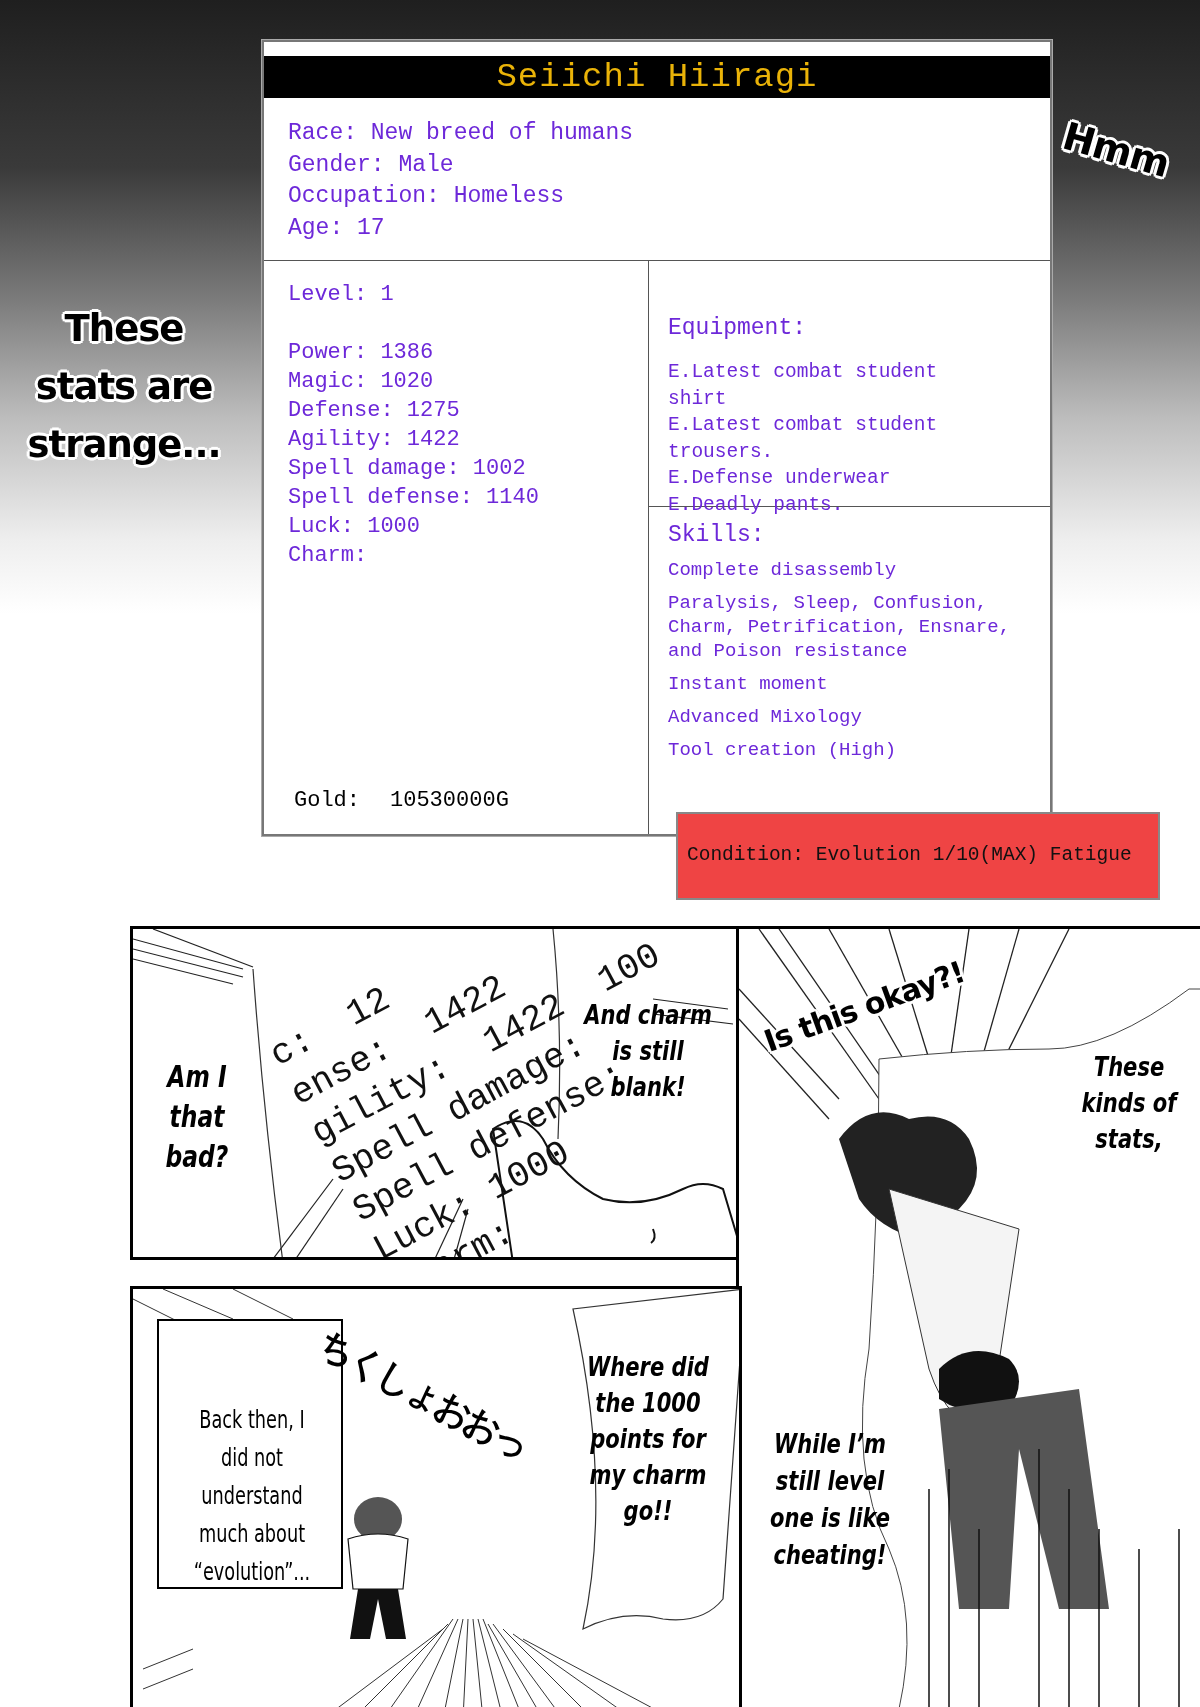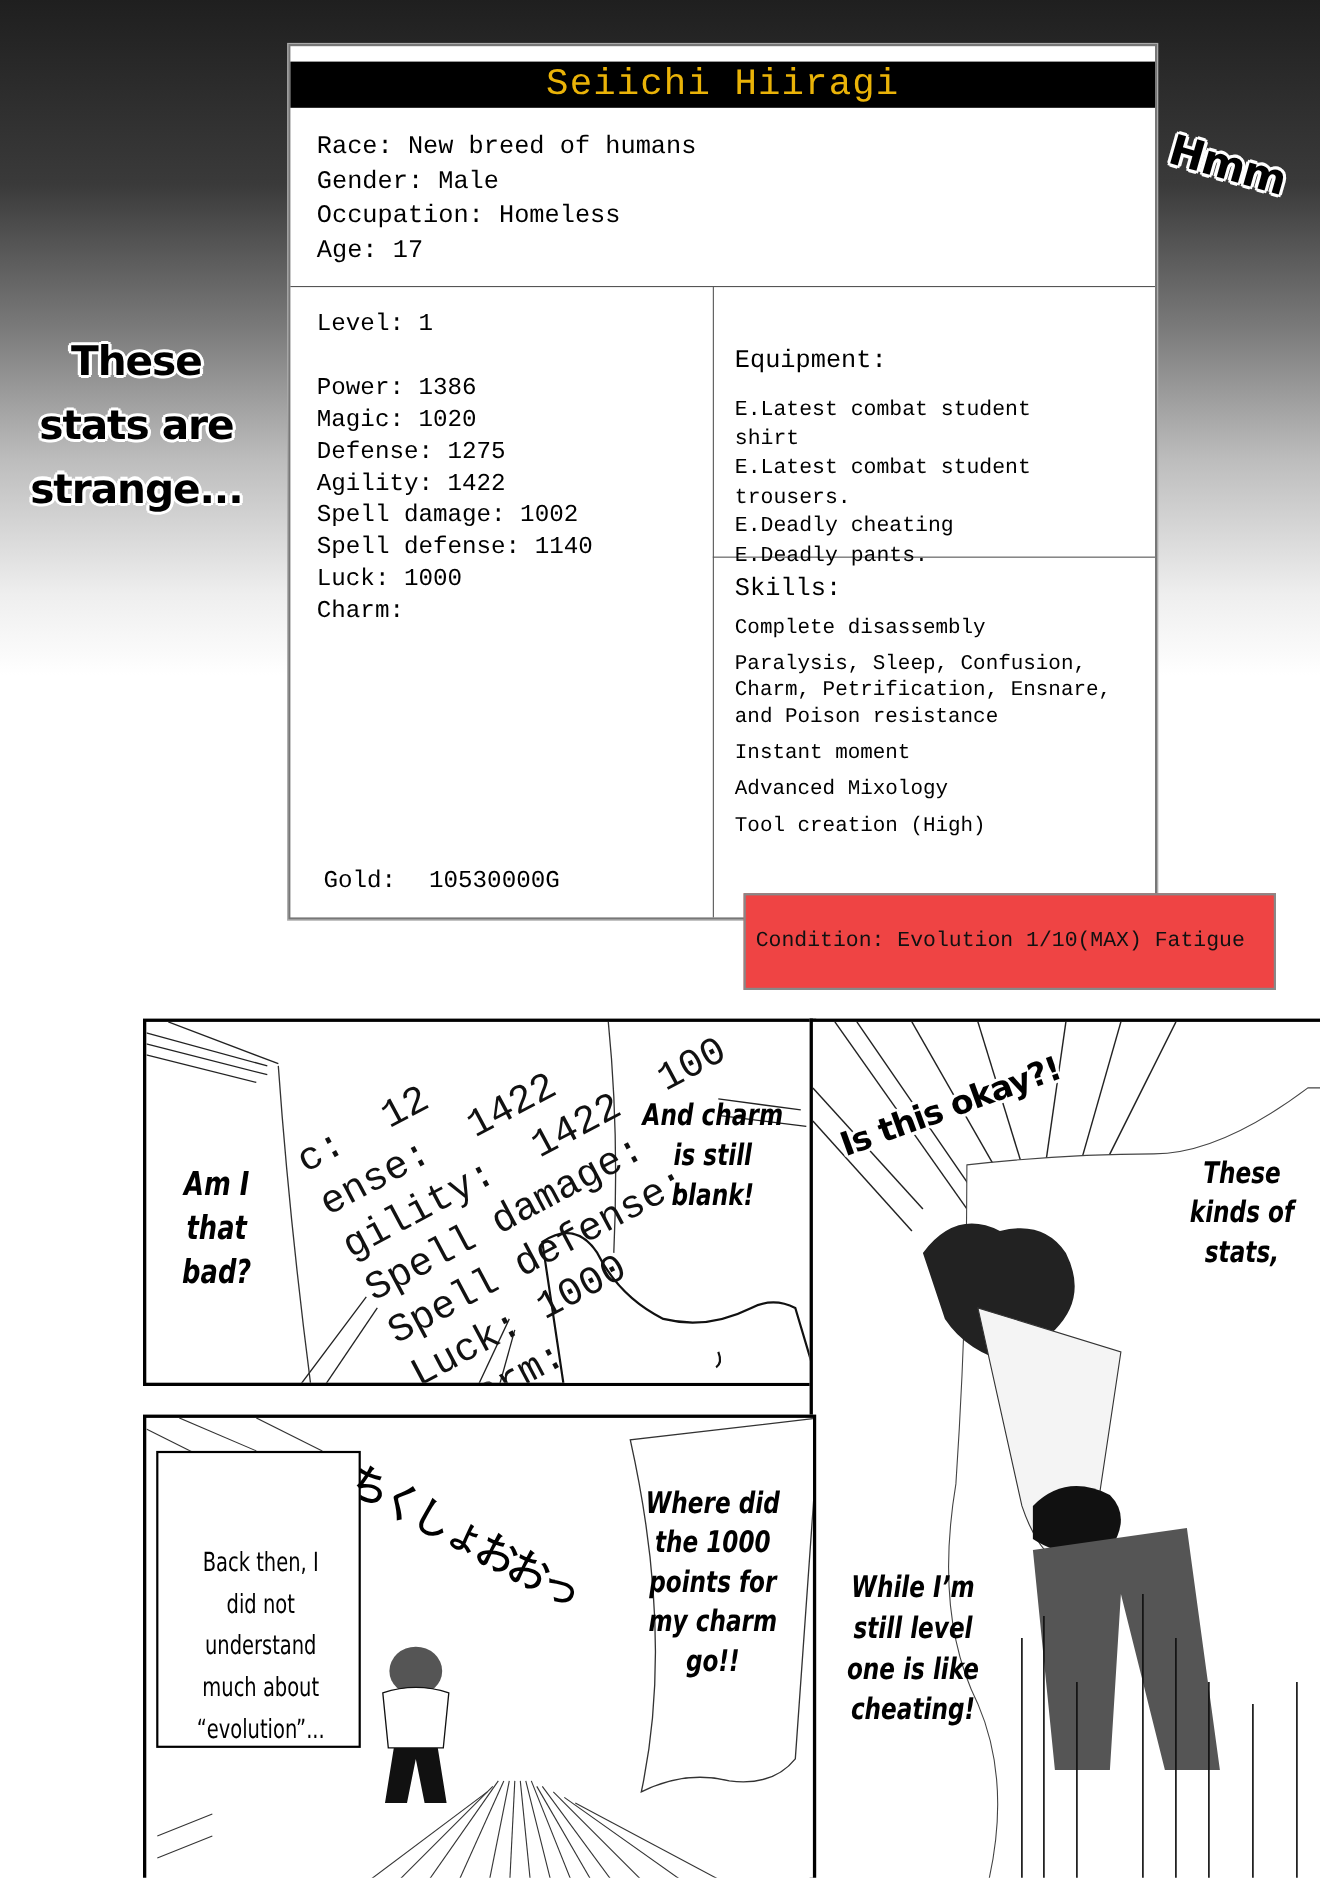--- a/index.html
+++ b/index.html
@@ -10,21 +10,21 @@
   }
   .card {
     position:absolute; left:262px; top:40px; width:786px; height:792px;
     background:#fff; border:2px solid #777; box-shadow: 0 0 0 1px #aaa;
   }
   .card-title {
     position:absolute; left:0; top:14px; width:100%; height:42px;
     background:#000; color:#eab308; text-align:center;
     font-family:Liberation Mono, monospace; font-size:34px; line-height:42px; letter-spacing:1px;
   }
-  .mono { font-family:"Liberation Mono", monospace; color:#000000; }
+  .mono { font-family:"Liberation Mono", monospace; color:#6d28d9; }
   .bio { position:absolute; left:24px; top:76px; font-size:23px; line-height:31.5px; }
   .hline { position:absolute; height:0; border-top:1.5px solid #555; }
   .vline { position:absolute; width:0; border-left:1.5px solid #555; }
   .stats { position:absolute; left:24px; top:238px; font-size:22px; line-height:29px; }
   .stats .gap { height:29px; }
   .gold { position:absolute; left:30px; top:746px; font-size:22px; font-family:"Liberation Mono", monospace; }
   .gold span { margin-right:30px; }
   .equip { position:absolute; left:404px; top:228px; width:370px;margin-top:43px; }
   .sec-head { font-size:23px; line-height:30px; margin-bottom:16px; }
   .equip .items { font-size:19.5px; line-height:26.5px; }
@@ -91,21 +91,21 @@
     <span>Gold:</span><span>10530000G</span>
   </div>
 
   <div class="equip mono">
     <div class="sec-head">Equipment:</div>
     <div class="items">
       <div>E.Latest combat student</div>
       <div>shirt</div>
       <div>E.Latest combat student</div>
       <div>trousers.</div>
-      <div>E.Deadly cheating</div>
+      <div>E.Defense underwear</div>
       <div>E.Deadly pants.</div>
     </div>
   </div>
 
   <div class="skills mono">
     <div class="sec-head" style="margin-bottom:8px;">Skills:</div>
     <div class="item">Complete disassembly</div>
     <div class="item" style="white-space:pre-line;">Paralysis, Sleep, Confusion,
 Charm, Petrification, Ensnare,
 and Poison resistance</div>
@@ -207,21 +207,21 @@
       <line x1="220" y1="430" x2="315" y2="335"></line>
         <line x1="190" y1="430" x2="310" y2="340"></line>
       <line x1="10" y1="380" x2="60" y2="360"></line>
         <line x1="10" y1="400" x2="60" y2="380"></line>
     </g>
     <path d="M440 20 Q 480 200 450 340 q 40 -20 80 -10 q 40 5 60 -20 L 612 0 Z" fill="#fff" stroke="#333" stroke-width="1.2"></path>
     <ellipse cx="245" cy="230" rx="24" ry="22" fill="#555"></ellipse>
     <path d="M215 250 q 30 -10 60 0 l -5 50 l -50 0 Z" fill="#fff" stroke="#111" stroke-width="1.2"></path>
     <path d="M225 300 l -8 50 l 20 0 l 8 -40 l 8 40 l 20 0 l -8 -50 Z" fill="#111"></path>
   </svg>
-  <div class="narr-box" style="left:9px; top:30px; width:186px; height:270px;">
+  <div class="narr-box" style="left:24px; top:30px; width:186px; height:270px;">
     <div class="narr" style="left:0; top:80px; width:186px; font-size:24px; line-height:38px; white-space:pre-line; transform:scaleX(0.82);">Back then, I
 did not
 understand
 much about
 “evolution”...</div>
   </div>
   <div class="dialog" style="left:200px; top:30px; font-size:36px; font-style:normal; transform:rotate(28deg); transform-origin:left top; letter-spacing:-4px;">ちくしょおおっ</div>
   <div class="dialog" style="left:420px; top:60px; width:190px; font-size:27px; line-height:36px; white-space:pre-line; transform:scaleX(0.78);">Where did
 the 1000
 points for

